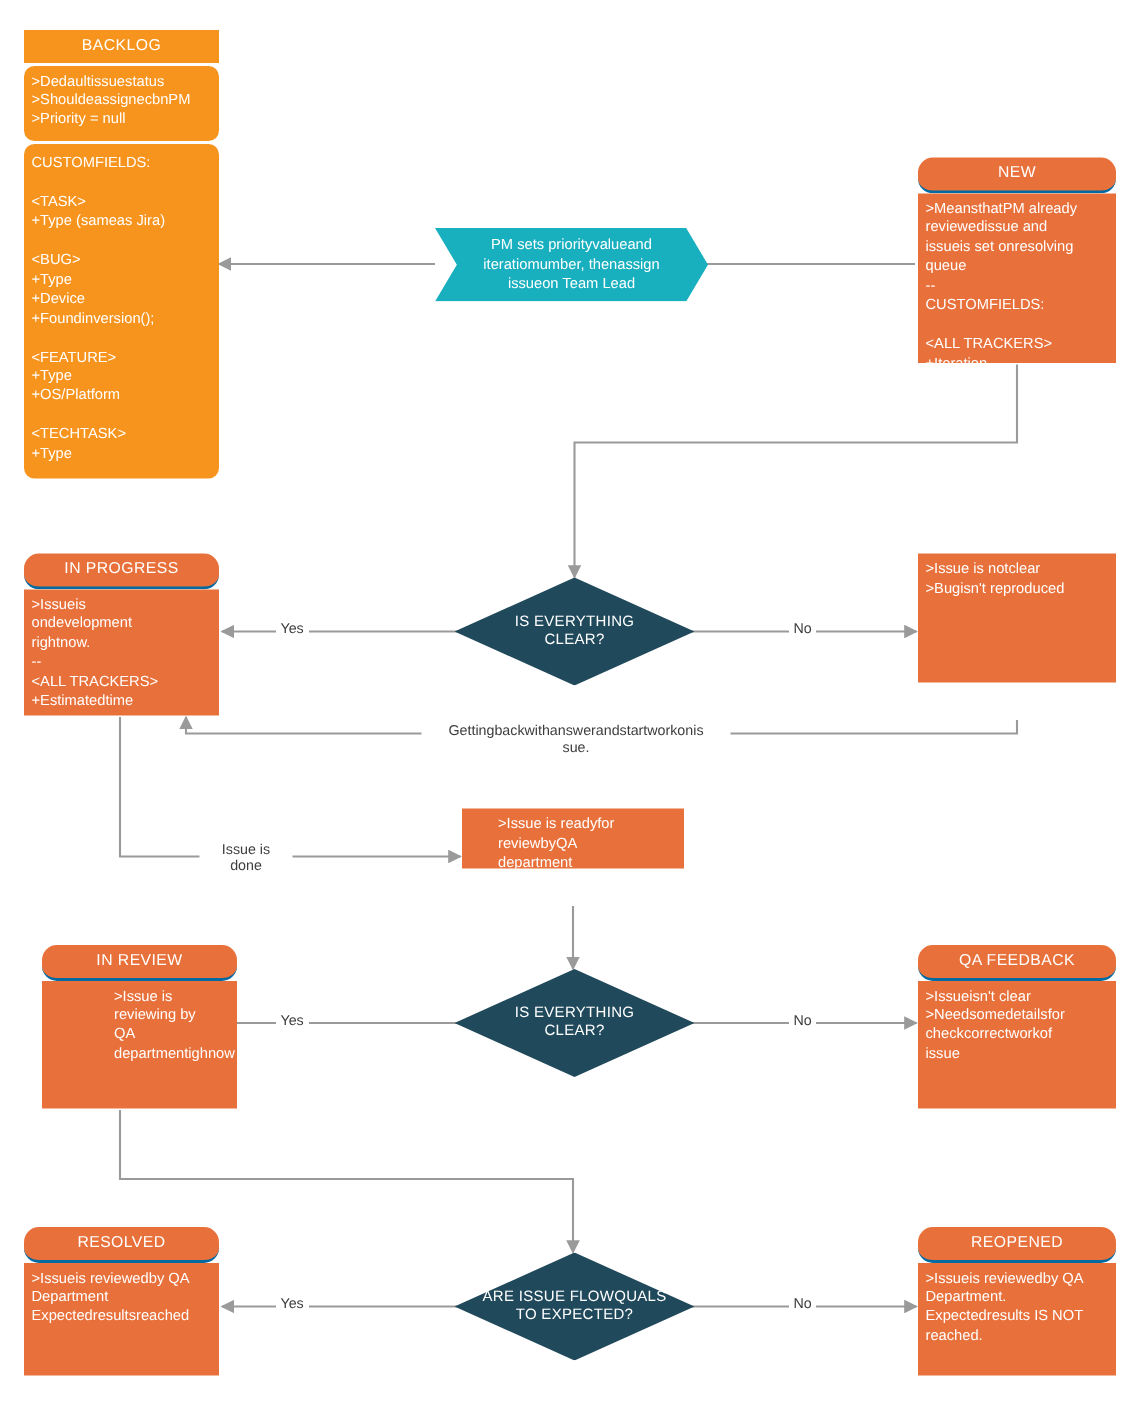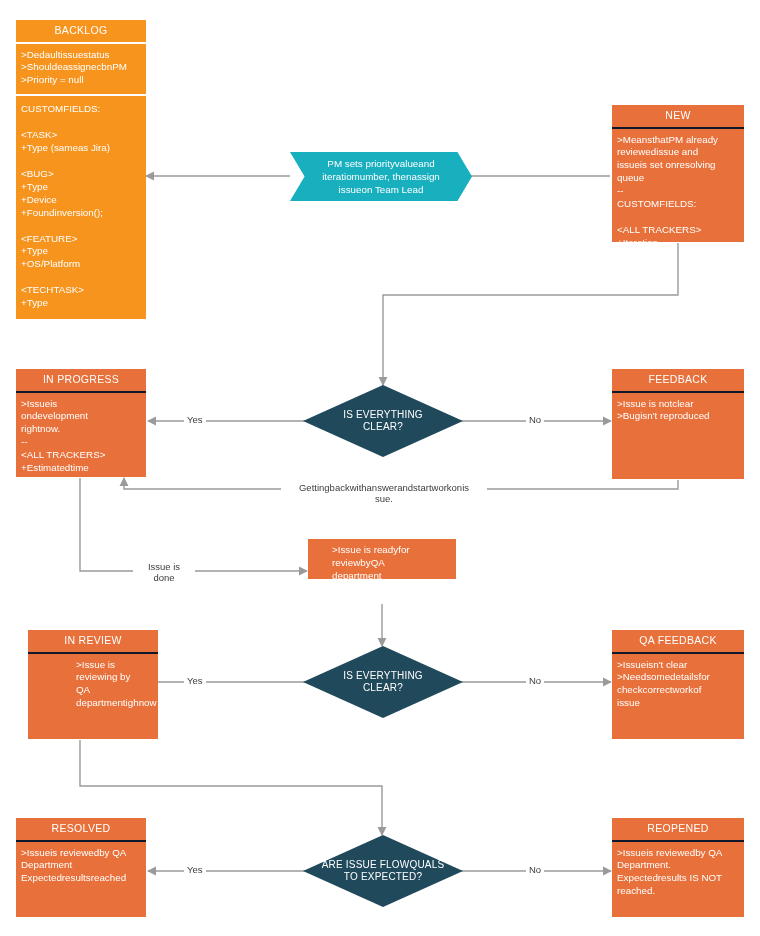--- a/index.html
+++ b/index.html
@@ -31,24 +31,24 @@
     width:100%;
     color:#ffffff;
     font-size:9.8px;
     line-height:1.32;
     padding:5px 6px 6px 5px;
     white-space:pre-line;
     overflow:hidden;
   }
   
   .orange-bright .hdr{background:#F7941E;border-bottom:2px solid #ffffff;}
-  .orange-bright .bdy{background:#F7941E;}
+  .orange-bright .bdy{background:#F7941E;border-radius:7px;}
   .orange-bright .sep{height:2px;background:#ffffff;width:100%;}
   
-  .orange-muted .hdr{background:#E8703A;border-bottom:2px solid #0f172a;}
+  .orange-muted .hdr{background:#E8703A;border-bottom:2px solid #0369a1;border-radius:10px;}
   .orange-muted .bdy{background:#E8703A;}
 
   
   .diamond{position:absolute;}
   .diamond .shape{
     position:absolute;left:0;top:0;width:100%;height:100%;
     background:#20495B;
     clip-path:polygon(50% 0,100% 50%,50% 100%,0 50%);
   }
   .diamond .txt{
@@ -172,21 +172,20 @@
     <div class="hdr">IN PROGRESS</div>
     <div class="bdy" style="height:84px;">&gt;Issueis
 ondevelopment
 rightnow.
 --
 &lt;ALL TRACKERS&gt;
 +Estimatedtime</div>
   </div>
 
   <div class="box orange-muted" style="left:612px;top:369px;width:132px;height:111px;">
-    <div class="hdr">FEEDBACK</div>
     <div class="bdy" style="height:86px;">&gt;Issue is notclear
 &gt;Bugisn't reproduced</div>
   </div>
 
   <div class="diamond" style="left:303px;top:385px;width:160px;height:72px;">
     <div class="shape"></div>
     <div class="txt">IS EVERYTHING
 CLEAR?</div>
   </div>
 

